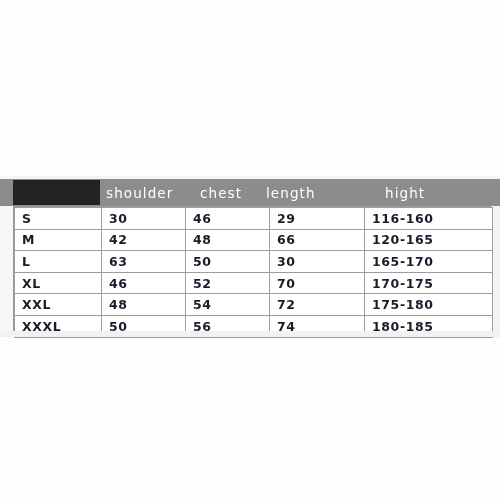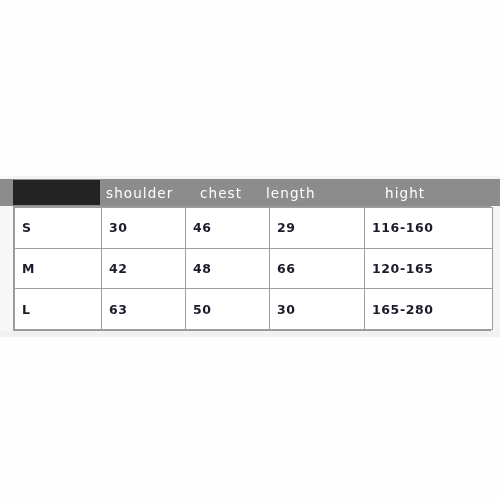--- a/index.html
+++ b/index.html
@@ -159,21 +159,42 @@
           <td>42</td>
           <td>48</td>
           <td>66</td>
           <td>120-165</td>
         </tr>
         <tr>
           <td>L</td>
           <td>63</td>
           <td>50</td>
           <td>30</td>
-          <td>165-280</td>
+          <td>165-170</td>
+        </tr>
+        <tr>
+          <td>XL</td>
+          <td>46</td>
+          <td>52</td>
+          <td>70</td>
+          <td>170-175</td>
+        </tr>
+        <tr>
+          <td>XXL</td>
+          <td>48</td>
+          <td>54</td>
+          <td>72</td>
+          <td>175-180</td>
+        </tr>
+        <tr>
+          <td>XXXL</td>
+          <td>50</td>
+          <td>56</td>
+          <td>74</td>
+          <td>180-185</td>
         </tr>
       </tbody>
     </table>
   </div>
 
   <div class="edge-bottom"></div>
 
 </div>
 
 </body></html>

